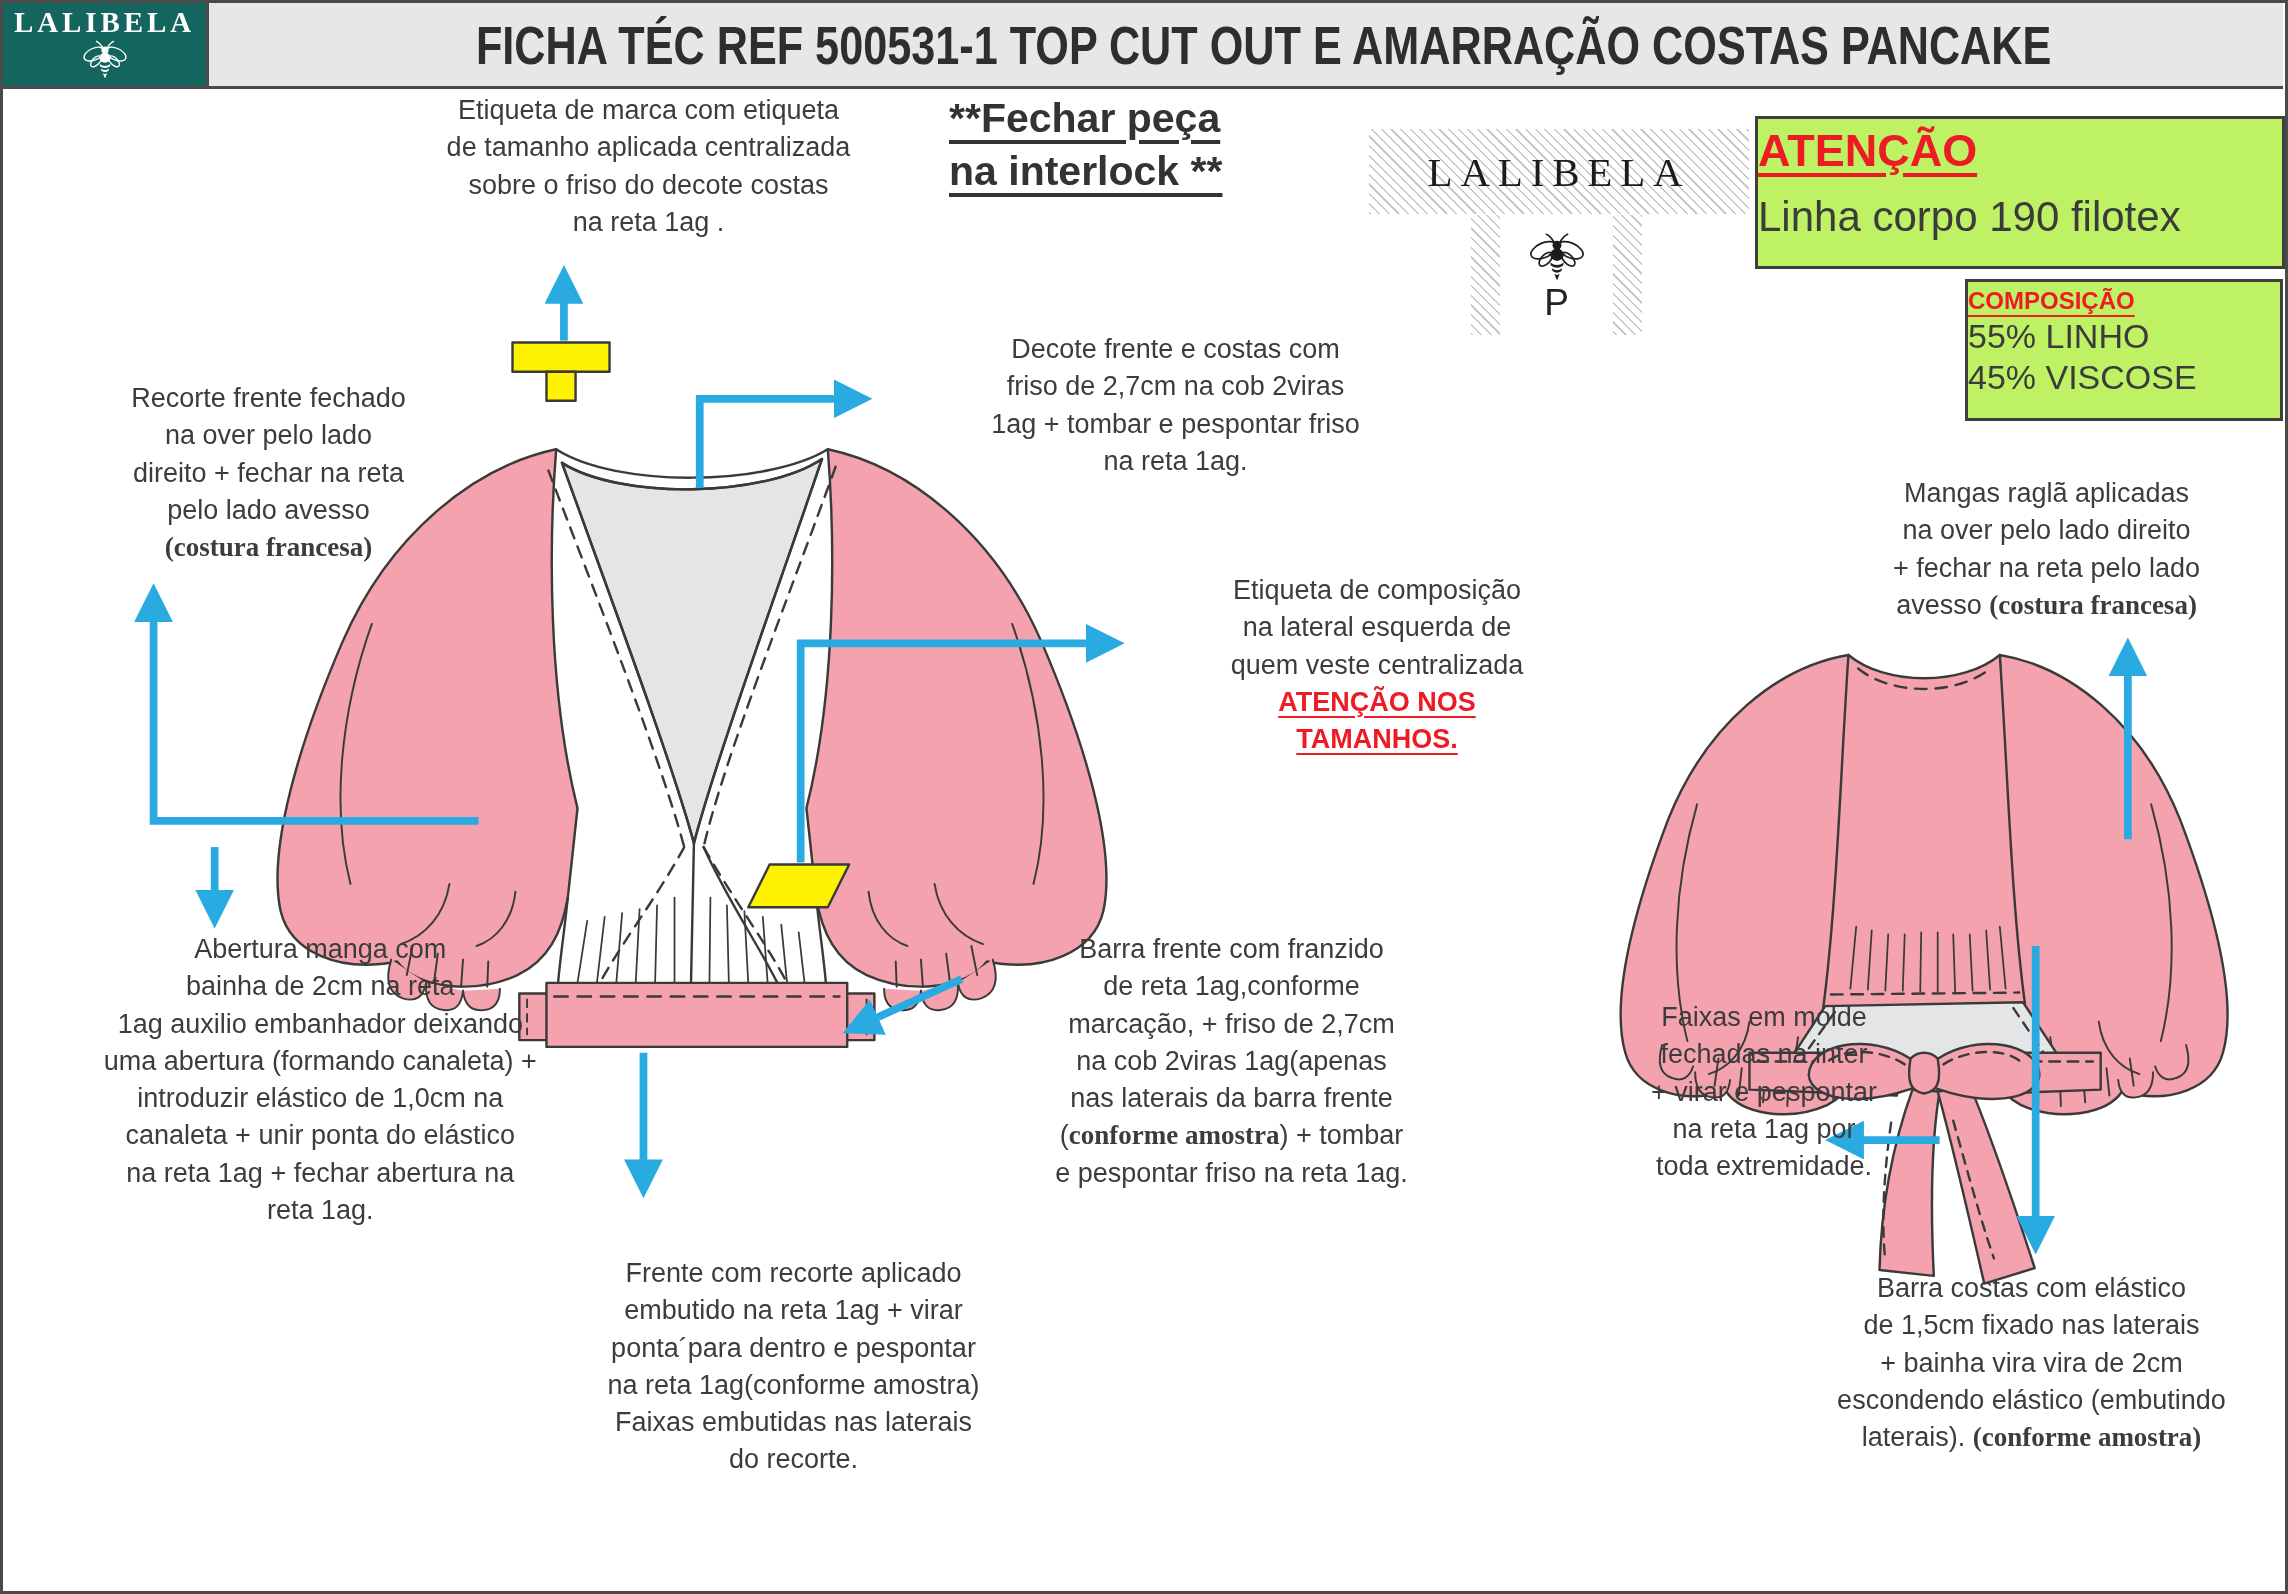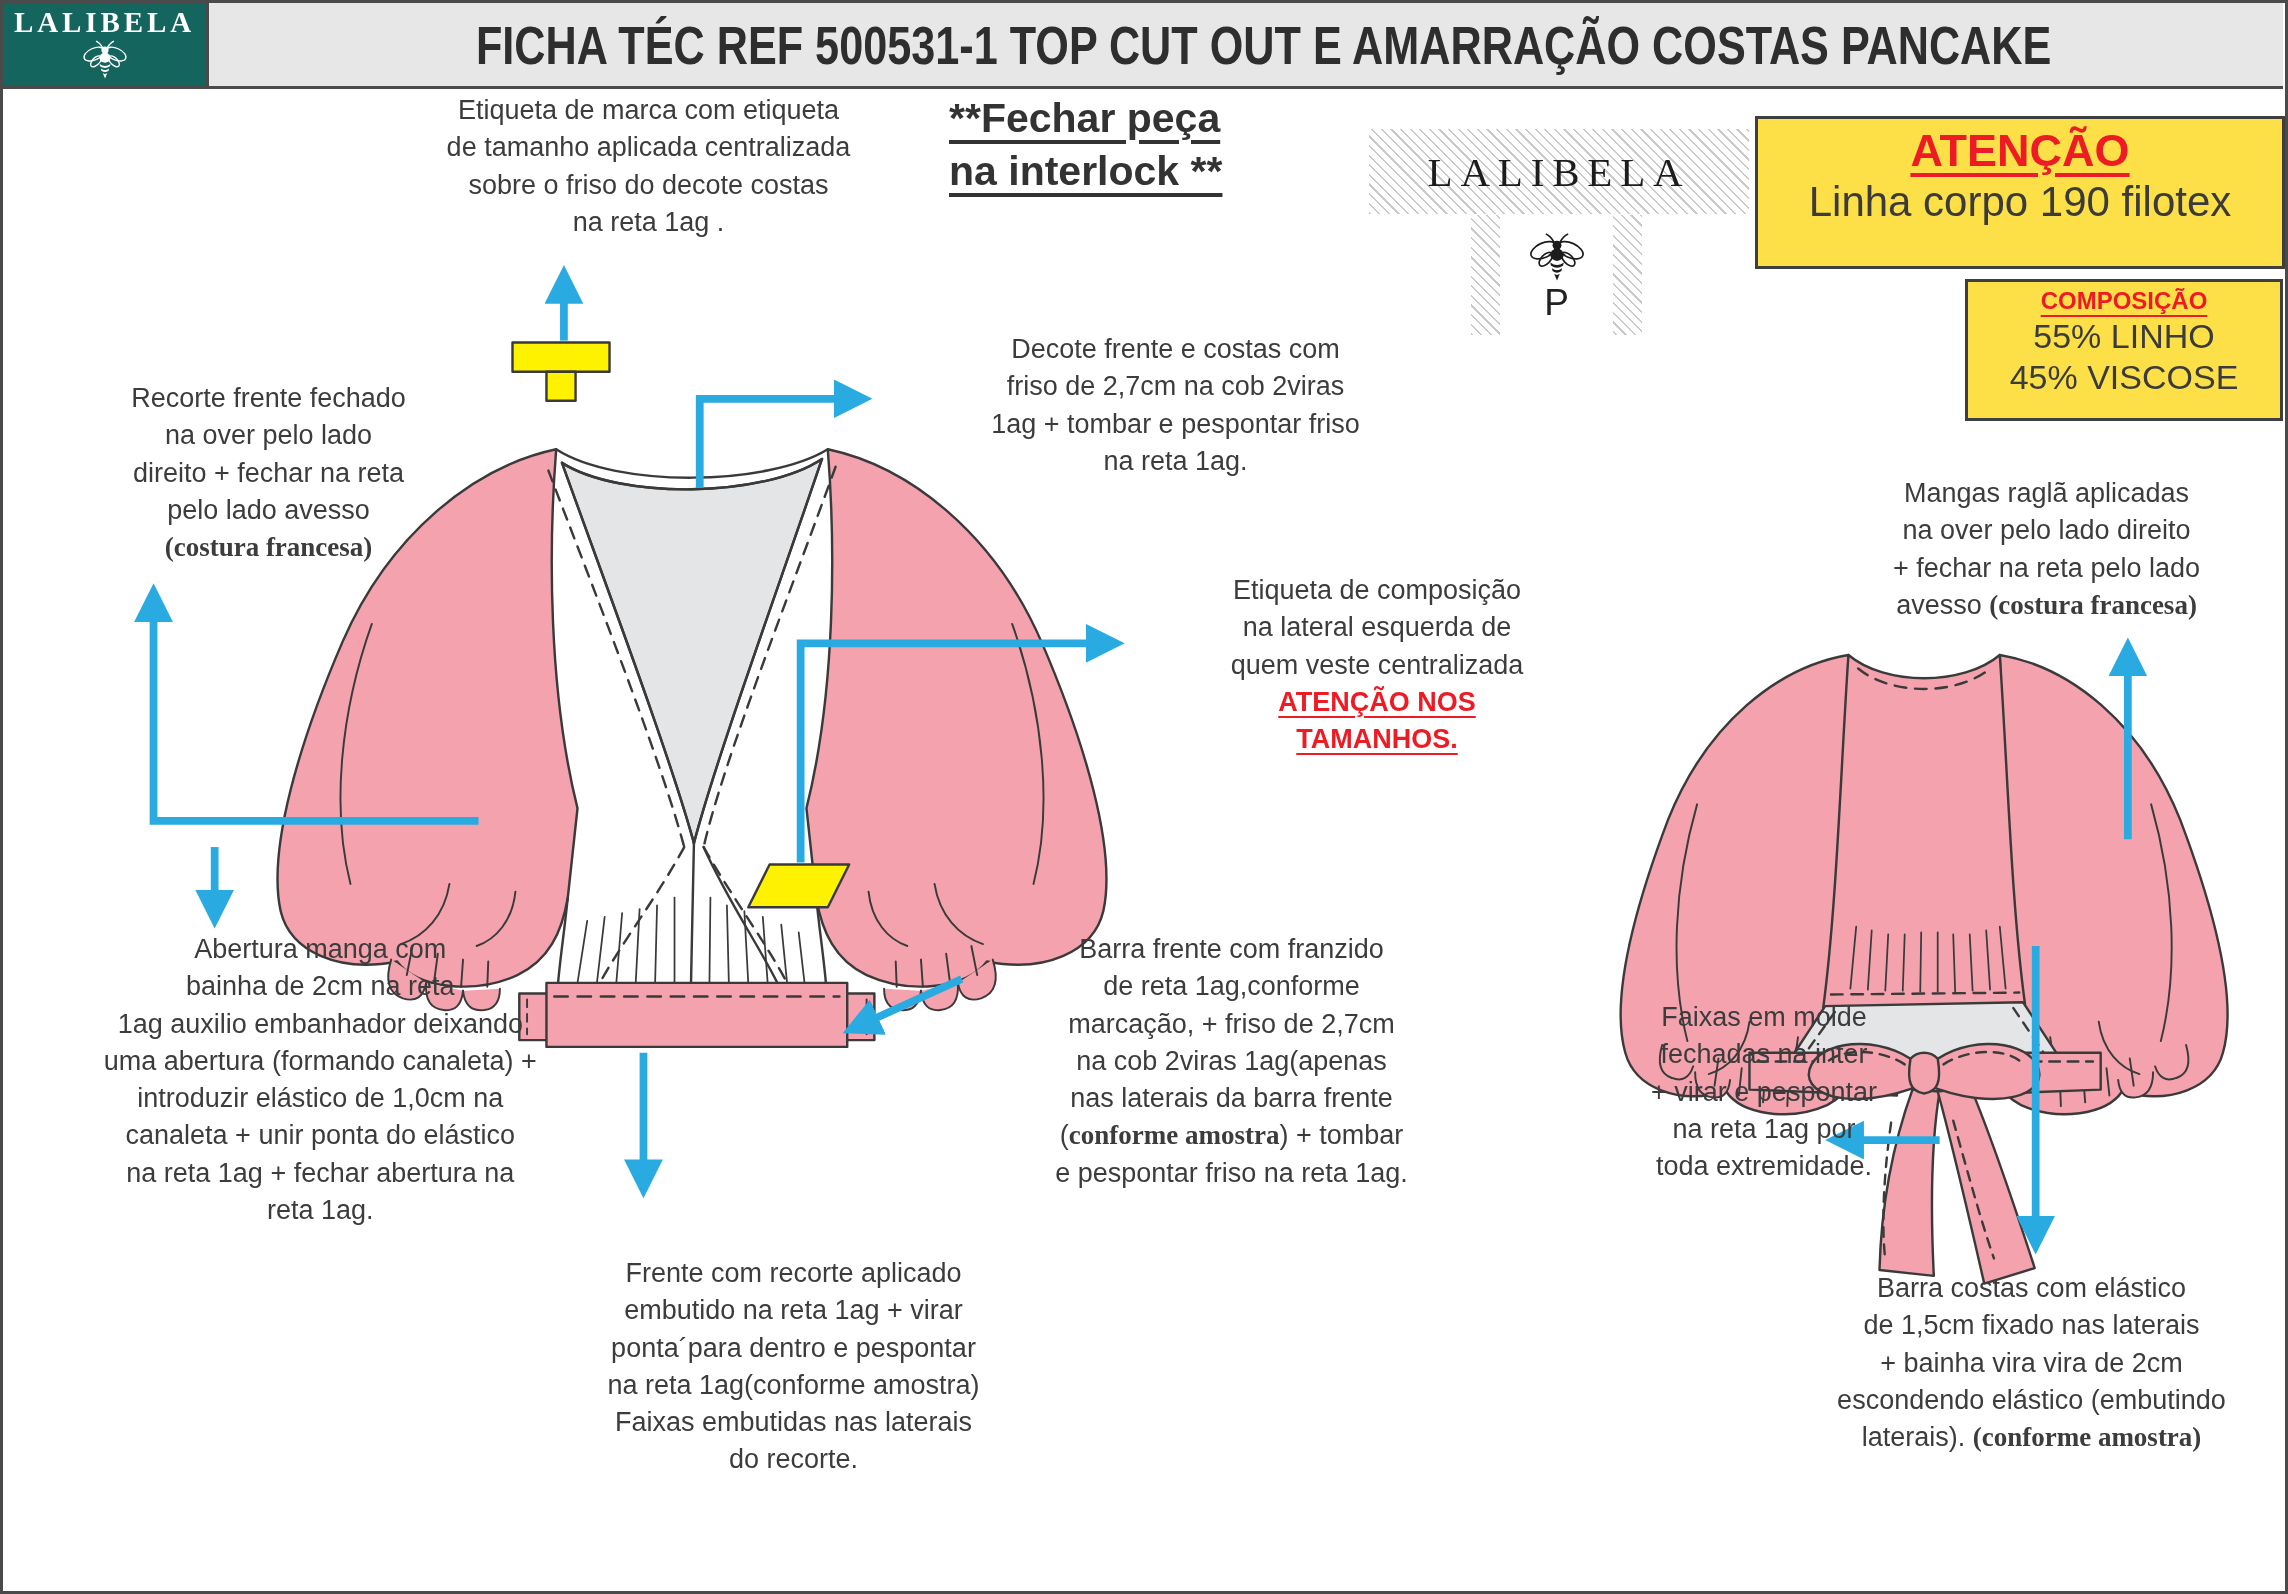--- a/index.html
+++ b/index.html
@@ -27,24 +27,24 @@
   .hatch{background:repeating-linear-gradient(45deg,#c9c9c9 0px,#c9c9c9 1.6px,#ffffff 1.6px,#ffffff 6.8px);}
   #brand-label{position:absolute;left:1366px;top:126px;width:380px;height:85px;
                display:flex;align-items:center;justify-content:center;}
   #brand-label span{font-family:"Liberation Serif","DejaVu Serif",serif;font-size:41px;
                     letter-spacing:7.8px;color:#1c1c1c;}
   #brand-tag{position:absolute;left:1468px;top:212px;width:171px;height:120px;}
   #brand-tag .core{position:absolute;left:29px;right:29px;top:0;bottom:0;background:#fff;
                    display:flex;flex-direction:column;align-items:center;justify-content:center;}
   #brand-tag .size-p{font-size:37px;color:#222;line-height:1;margin-top:-1.9px;}
   
-  .info-box{position:absolute;border:3.9px solid #3f3f3f;background:#fde047;text-align:center;box-sizing:border-box;}
+  .info-box{position:absolute;border:3.9px solid #3f3f3f;background:#bef264;box-sizing:border-box;}
   #atencao-box{left:1752px;top:113px;width:530px;height:153px;padding-top:5.8px;}
   #atencao-title{font-size:45px;font-weight:bold;color:#ed1c24;text-decoration:underline;text-underline-offset:6.8px;}
-  #atencao-sub{font-size:42px;color:#3b3b3b;margin-top:1px;}
+  #atencao-sub{font-size:42px;color:#3b3b3b;margin-top:16px;}
   #comp-box{left:1962px;top:276px;width:318px;height:142px;padding-top:4.9px;}
   #comp-title{font-size:24px;font-weight:bold;color:#ed1c24;text-decoration:underline;text-underline-offset:5.8px;}
   .comp-item{font-size:34px;color:#3b3b3b;margin-top:1.9px;}
   
   #draw{position:absolute;left:0;top:0;pointer-events:none;}
 </style>
 </head>
 <body>
 
 <div id="page">

